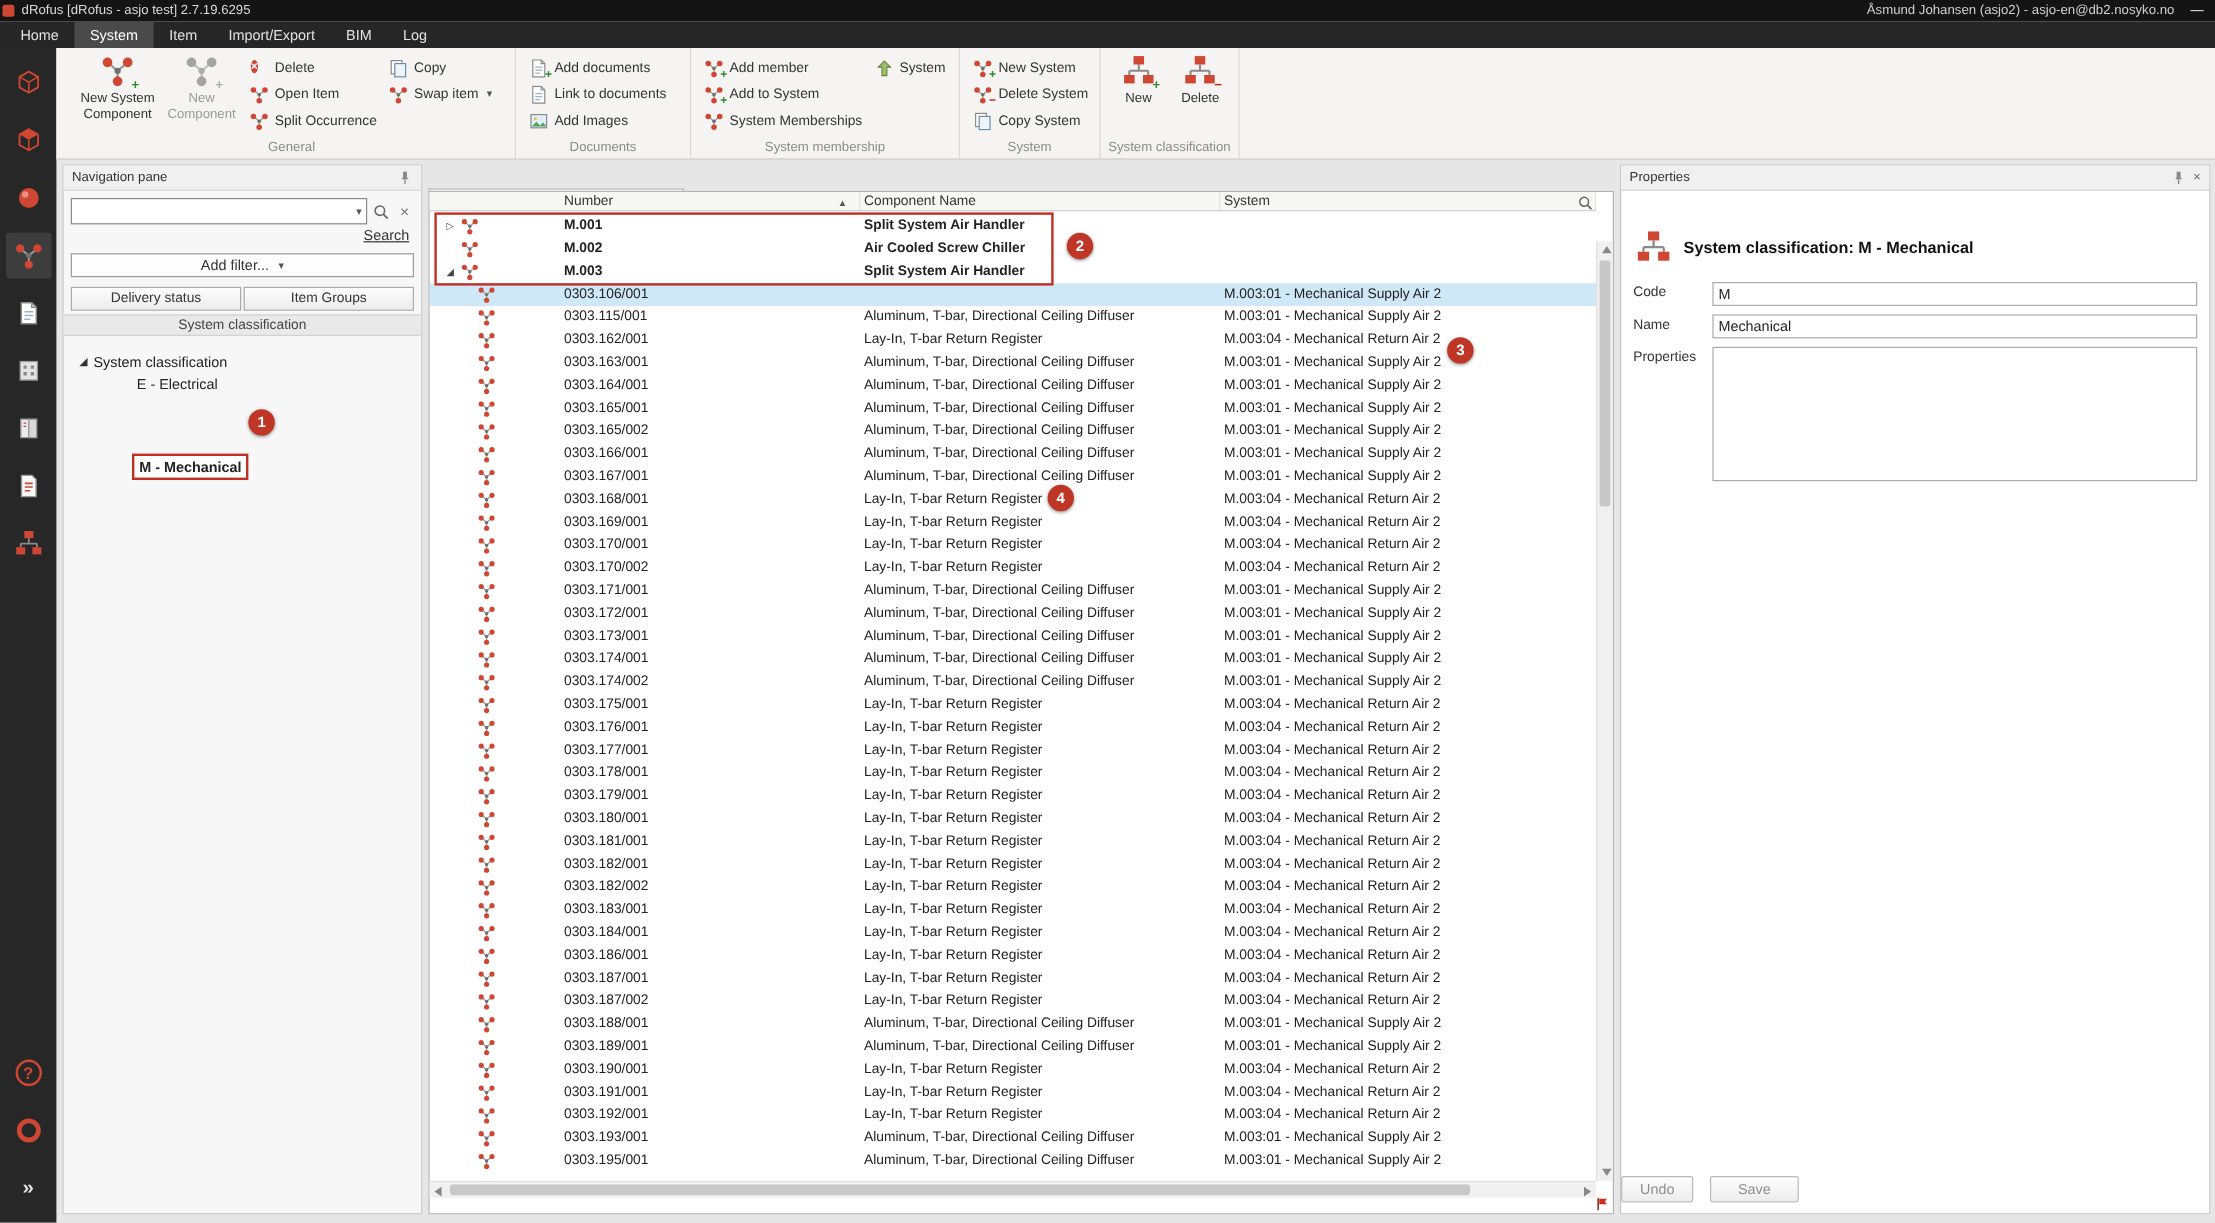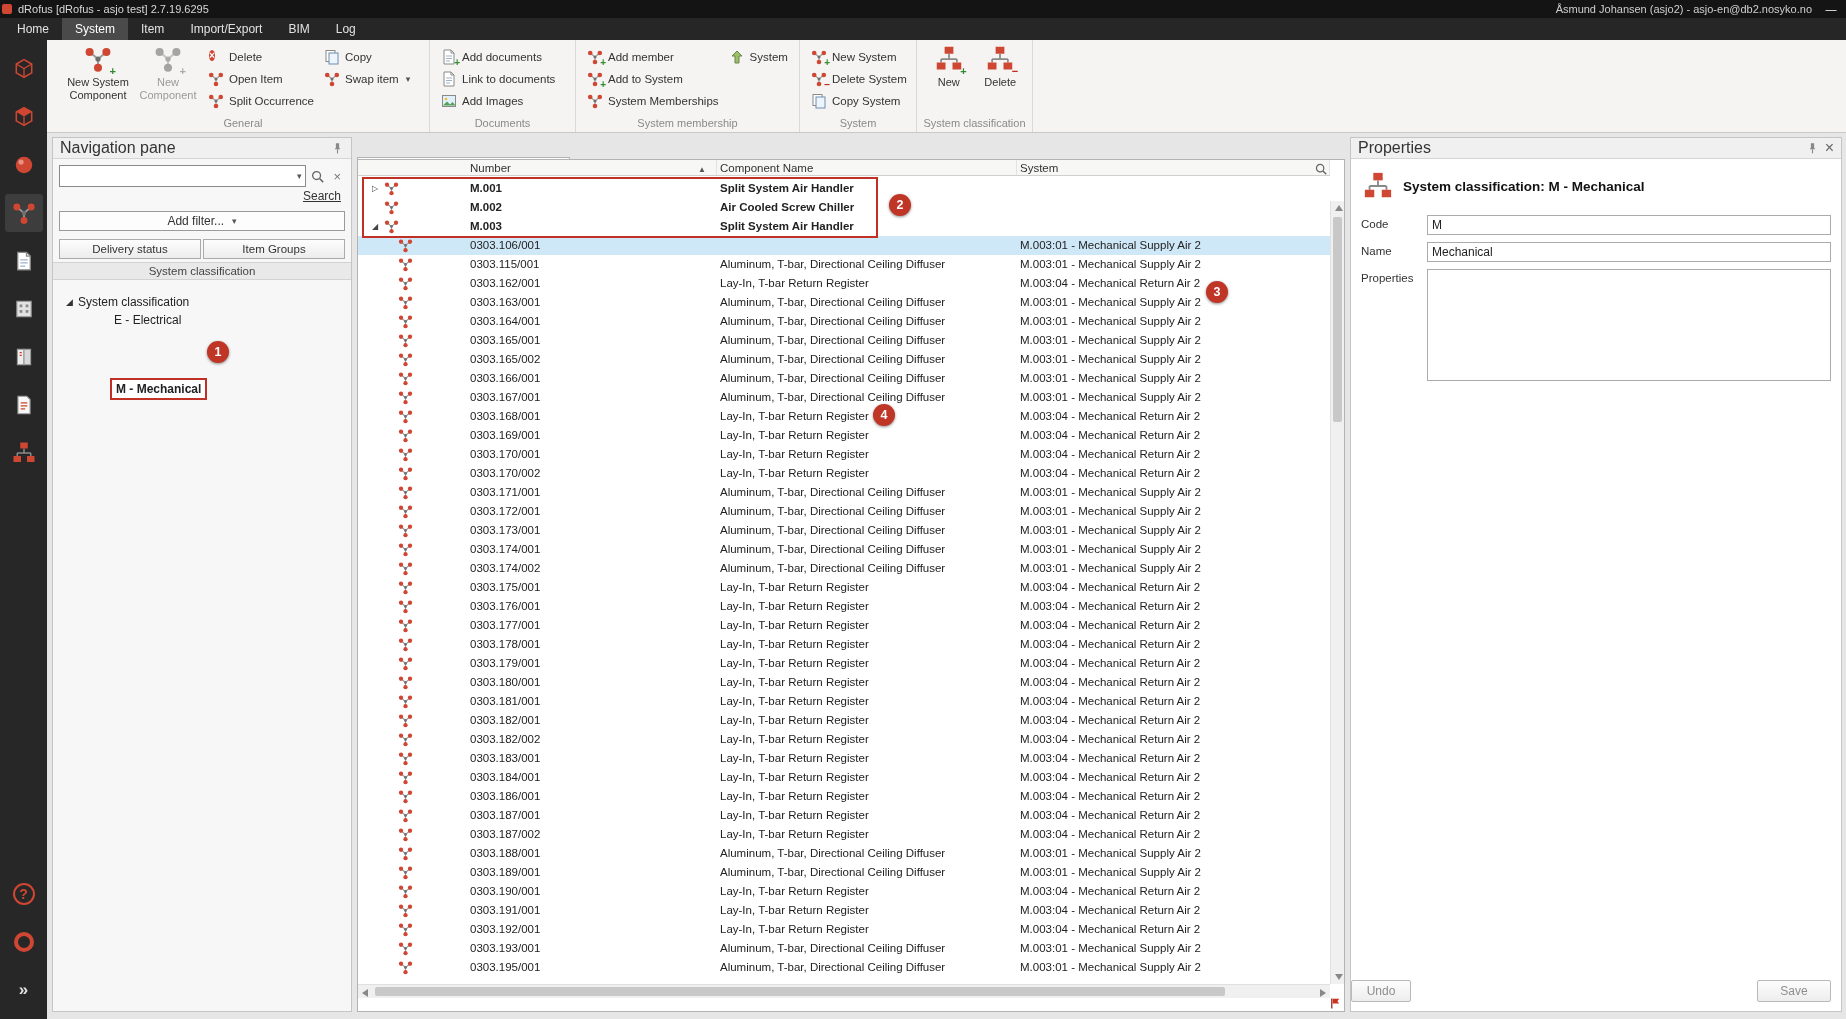--- a/index.html
+++ b/index.html
@@ -84,21 +84,21 @@
   .sbtn .sic .badge { right: -3px; bottom: -3px; font-size: 10px; }
   .dd { color: #555; font-size: 9px; margin-left: 2px; }
   .del-dot {
     width: 13px; height: 13px; border-radius: 50%; background: #cf4632; color: #fff;
     font-size: 10px; line-height: 13px; text-align: center; font-weight: bold; margin: 1px;
   }
 
   
   .pane-header {
     height: 21px; background: #f0f0f0; border-bottom: 1px solid #d5d5d5;
-    display: flex; align-items: center; padding: 0 7px; font-size: 16px; color: #333;
+    display: flex; align-items: center; padding: 0 7px; font-size: 11px; color: #333;
   }
   .pane-header .ph-spacer { flex: 1; }
   .pane-header .ph-ico { margin-left: 6px; color: #666; }
 
   
   .navpane {
     position: absolute; left: 52px; top: 137px; width: 300px; height: 875px;
     background: #f7f7f7; border: 1px solid #c5c5c5;
   }
   .searchrow { display: flex; align-items: center; margin: 6px 6px 0 6px; gap: 4px; }
@@ -170,36 +170,36 @@
   .sb-down  { left: 4px; bottom: 4px; border-left: 4px solid transparent; border-right: 4px solid transparent; border-top: 6px solid #888; }
   .hscroll { position: absolute; left: 0; right: 14px; bottom: 13px; height: 14px; background: #f0f0f0; border-top: 1px solid #e0e0e0; }
   .hthumb { position: absolute; top: 2px; bottom: 2px; left: 17px; width: 850px; background: #c8c8c8; border-radius: 2px; }
   .sb-left  { left: 4px; top: 4px;  border-top: 4px solid transparent; border-bottom: 4px solid transparent; border-right: 6px solid #888; }
   .sb-right { right: 4px; top: 4px; border-top: 4px solid transparent; border-bottom: 4px solid transparent; border-left: 6px solid #888; }
   .corner-alert { position: absolute; right: 2px; bottom: 1px; }
 
   
   .props {
     position: absolute; left: 1350px; top: 137px; width: 492px; height: 875px;
-    background: #fff; border: 1px solid #c5c5c5; display: flex; flex-direction: column;
+    background: #fff; border: 1px solid #c5c5c5; display: flex; flex-direction: column; gap: 20px;
   }
   .props-body { flex: 1; padding: 8px 10px; }
   .props-heading { display: flex; align-items: center; gap: 10px; margin: 4px 0 14px 2px; }
   .props-heading .htxt { font-size: 13.5px; font-weight: bold; color: #111; }
   .frow { display: flex; align-items: flex-start; margin-bottom: 7px; }
   .frow label { width: 66px; padding-top: 3px; font-size: 11.5px; color: #333; flex: 0 0 66px; }
   .frow input {
     flex: 1; height: 20px; border: 1px solid #ababab; font-size: 12px; padding: 0 4px;
     font-family: inherit; color: #222; background: #fff;
   }
   .frow textarea {
     flex: 1; height: 112px; border: 1px solid #ababab; font-size: 12px; padding: 2px 4px;
     font-family: inherit; resize: none; background: #fff;
   }
-  .props-footer { display: flex; justify-content: space-between; gap: 14px; padding: 0 10px 9px 0; }
+  .props-footer { display: flex; justify-content: flex-start; gap: 14px; padding: 0 10px 9px 0; }
   .props-footer button {
     min-width: 60px; height: 22px; background: linear-gradient(#fdfdfd, #ededed);
     border: 1px solid #b9b9b9; border-radius: 2px; color: #8e8e8e; font-size: 12px; font-family: inherit;
   }
   .props-footer .save { min-width: 74px; }
 
   
   .ann-circle {
     position: absolute; width: 22px; height: 22px; border-radius: 50%;
     background: #bf3526; color: #fff; font-weight: bold; font-size: 12.5px;

